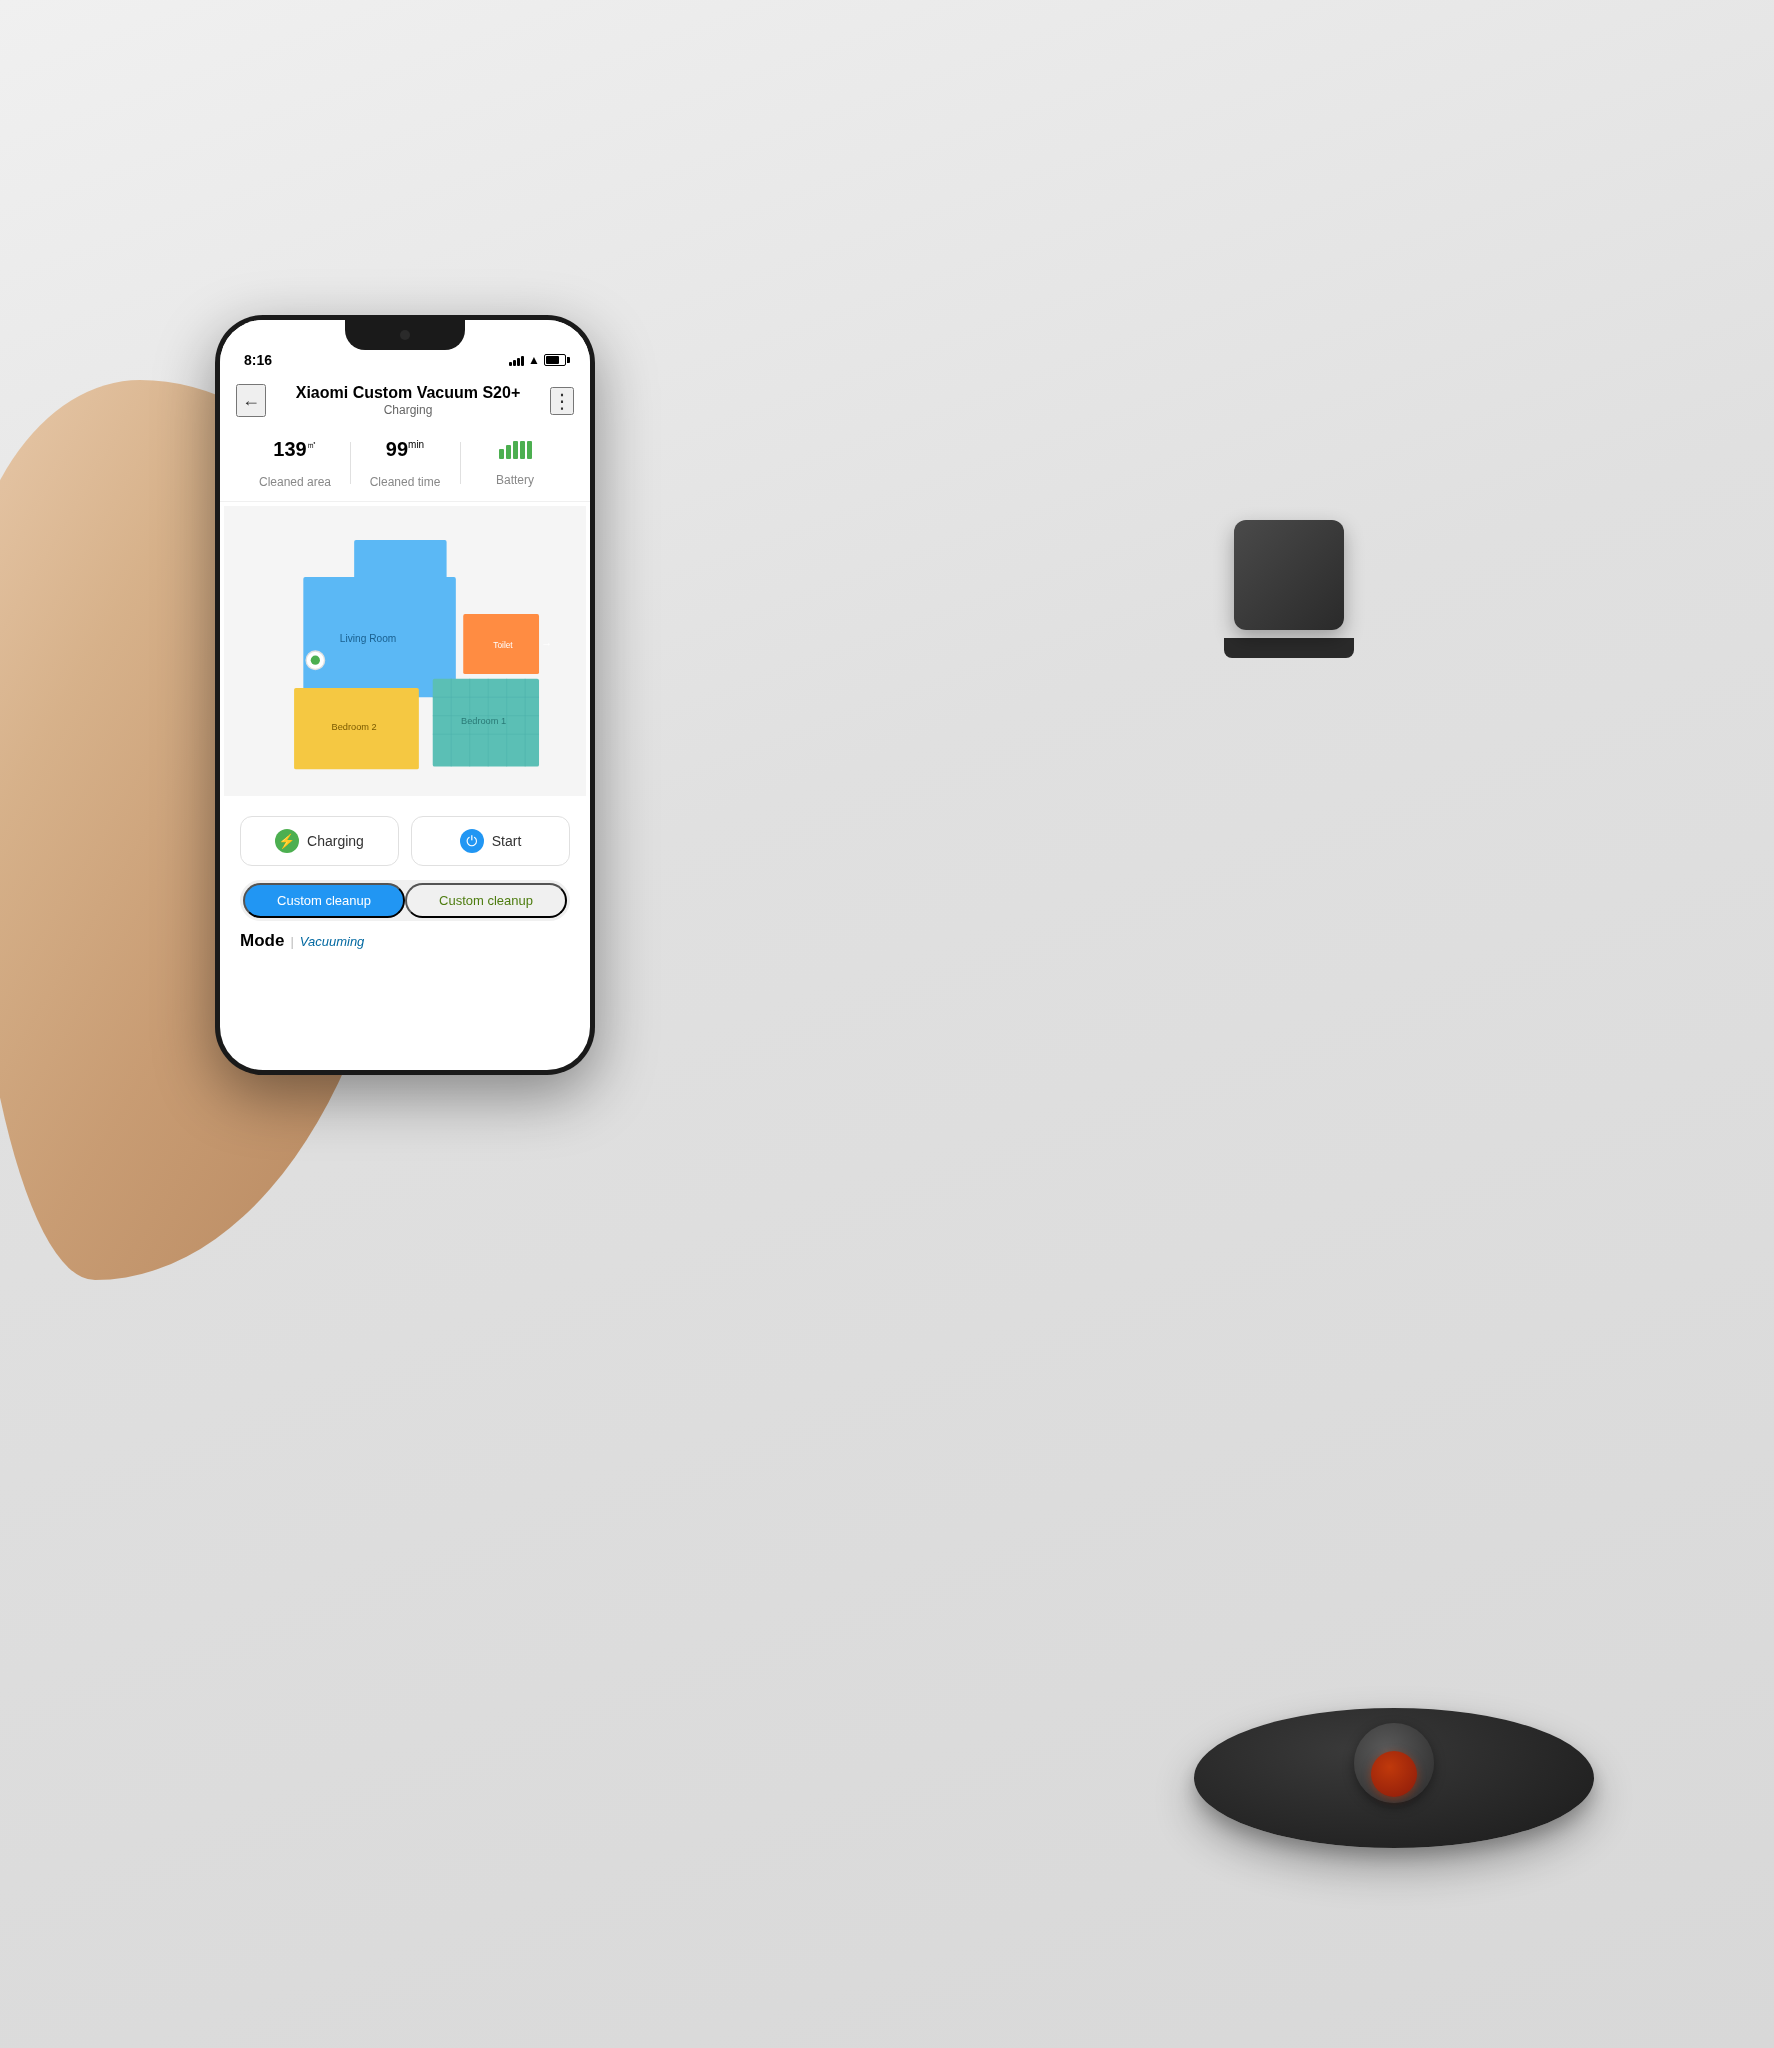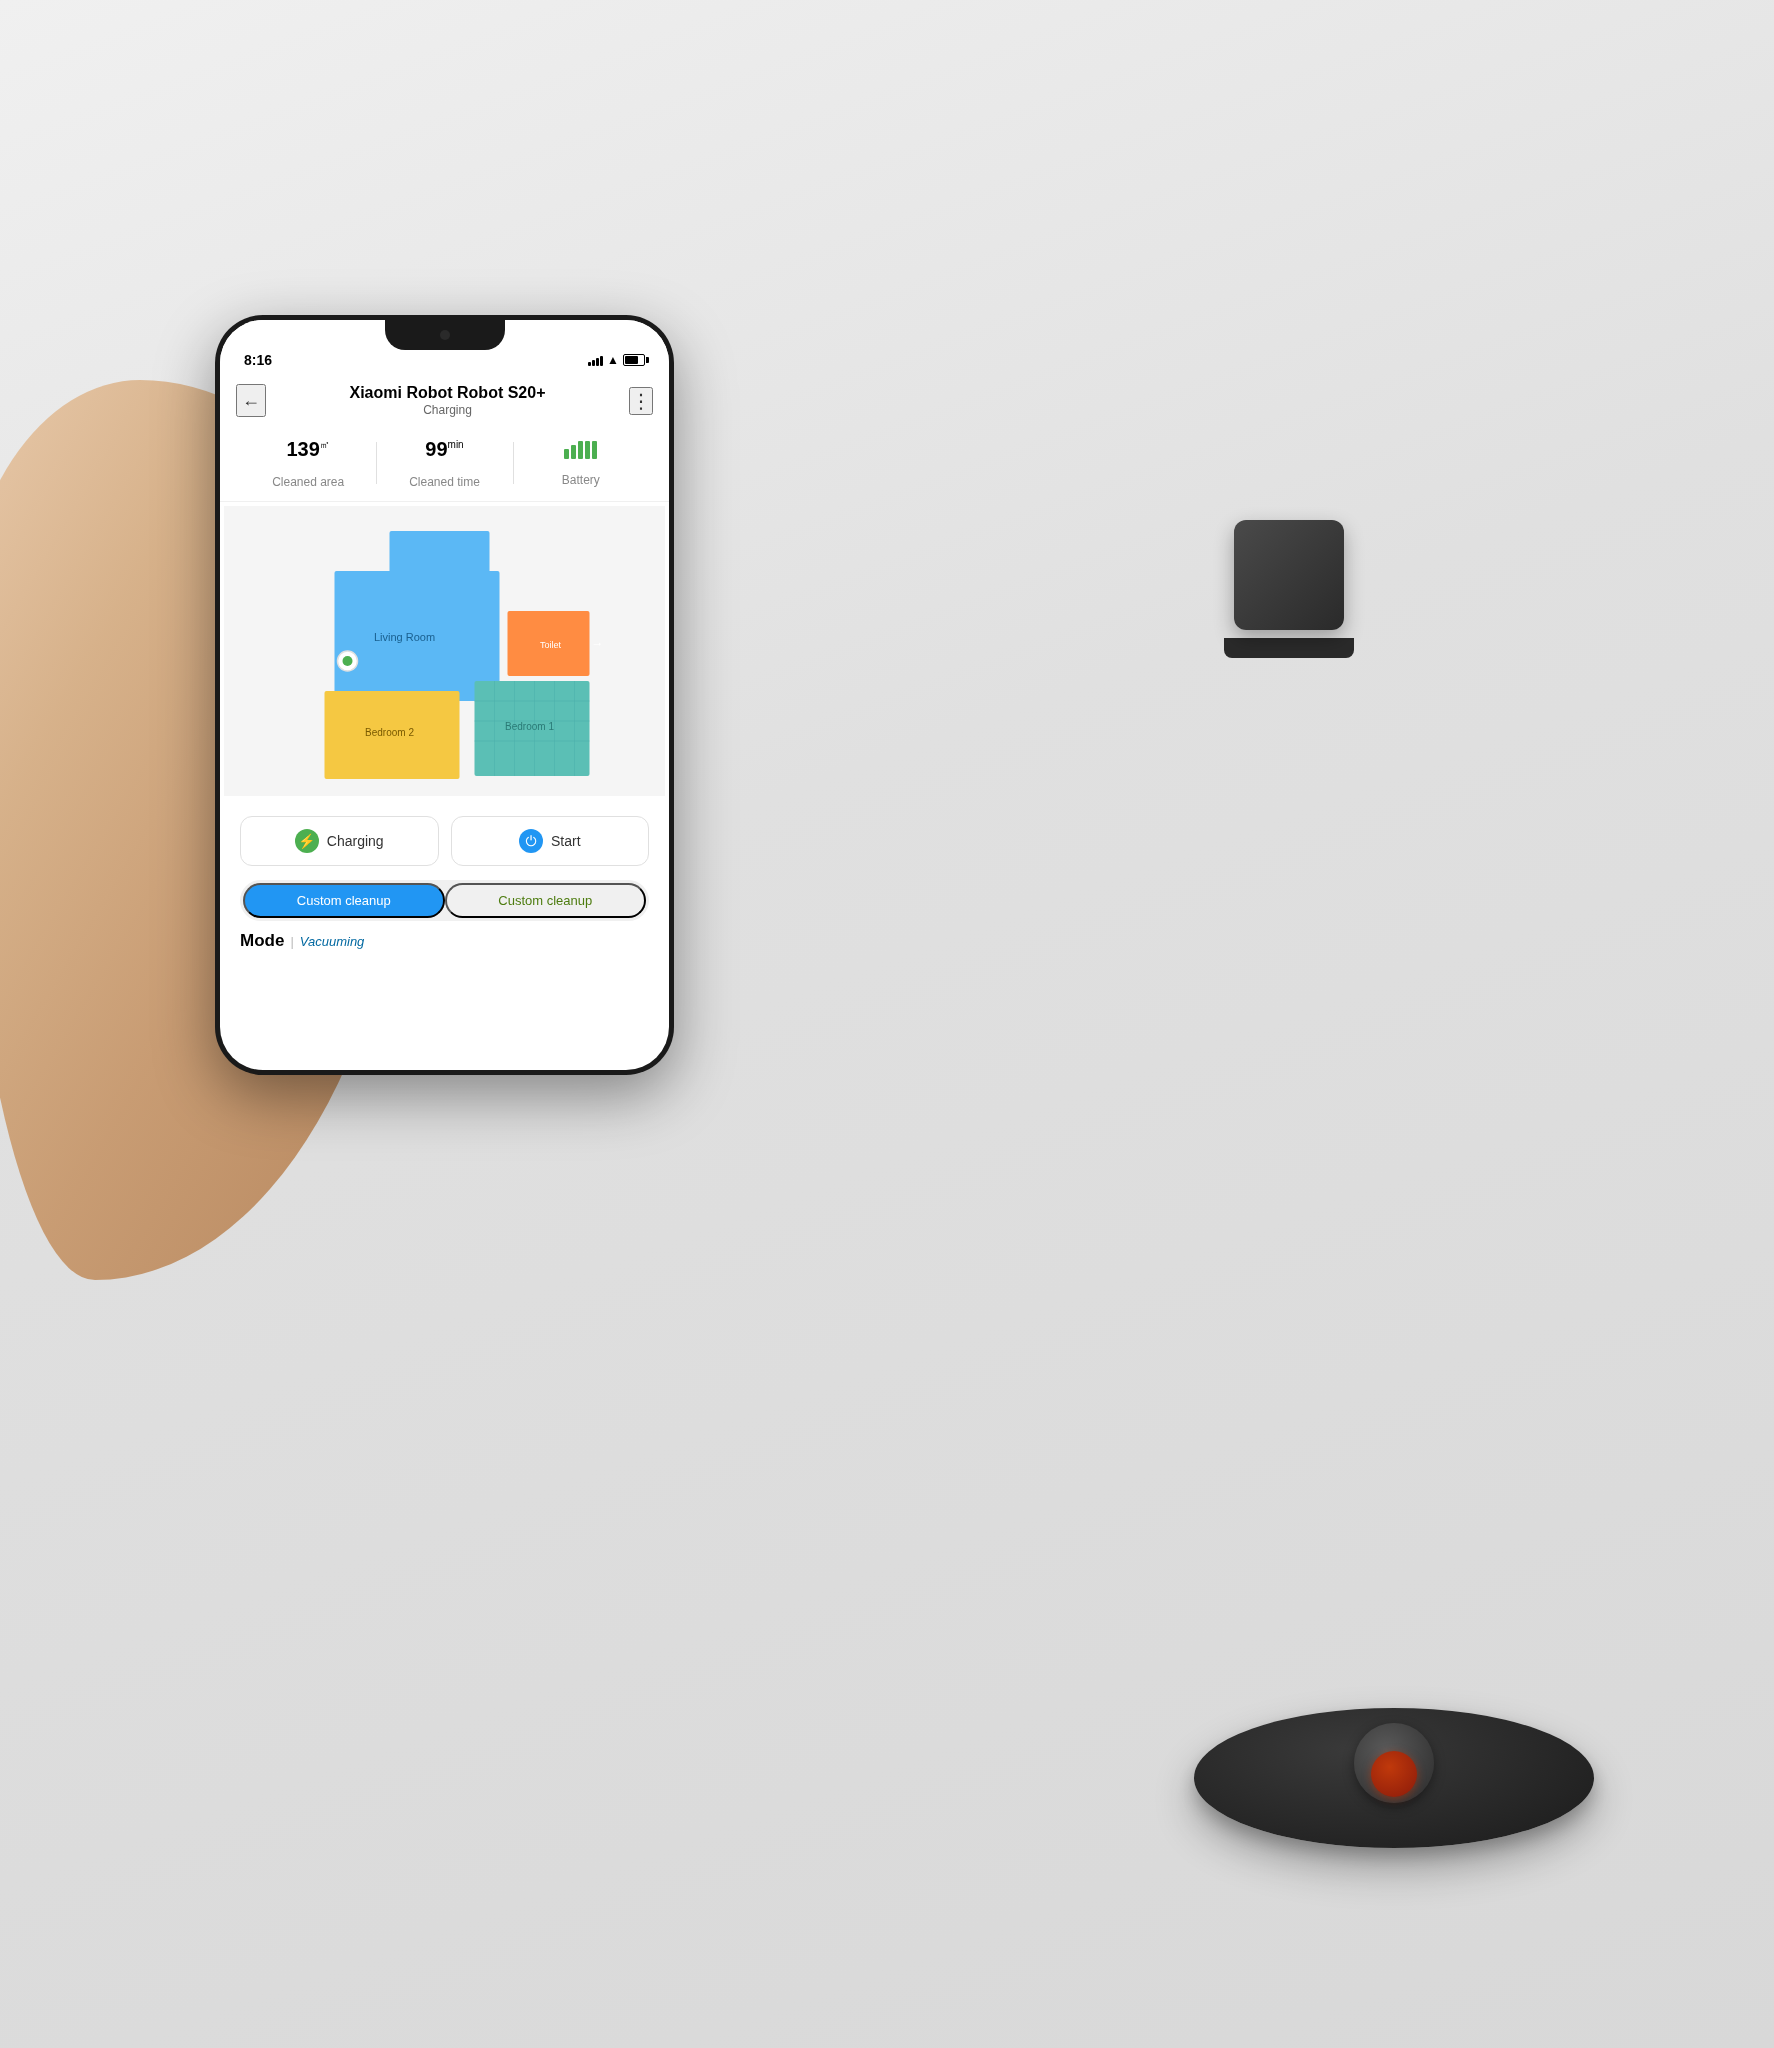--- a/index.html
+++ b/index.html
@@ -17,21 +17,21 @@
       position: absolute;
       inset: 0;
       background: linear-gradient(160deg, #f0f0f0 0%, #e0e0e0 40%, #d8d8d8 100%);
     }
 
     
     .phone {
       position: absolute;
       left: 60px;
       top: 20px;
-      width: 459px;
+      width: 380px;
       height: 760px;
       background: #1a1a1a;
       border-radius: 48px;
       box-shadow: 0 20px 60px rgba(0,0,0,0.4);
       overflow: hidden;
     }
 
     .phone-inner {
       position: absolute;
       left: 5px;
@@ -460,21 +460,21 @@
             <span class="wifi-icon">▲</span>
             <div class="battery-icon">
               <div class="battery-fill" style="width:70%;"></div>
             </div>
           </div>
         </div>
 
         <div class="app-header">
           <button class="back-btn">←</button>
           <div class="header-title">
-            <div class="header-device-name">Xiaomi Robot Robot S20+</div>
+            <div class="header-device-name">Xiaomi Custom Vacuum S20+</div>
             <div class="header-status">Charging</div>
           </div>
           <button class="header-more">⋮</button>
         </div>
 
         <div class="stats-bar">
           <div class="stat-item">
             <div class="stat-value">
               <span>139</span><sup>㎡</sup>
             </div>

